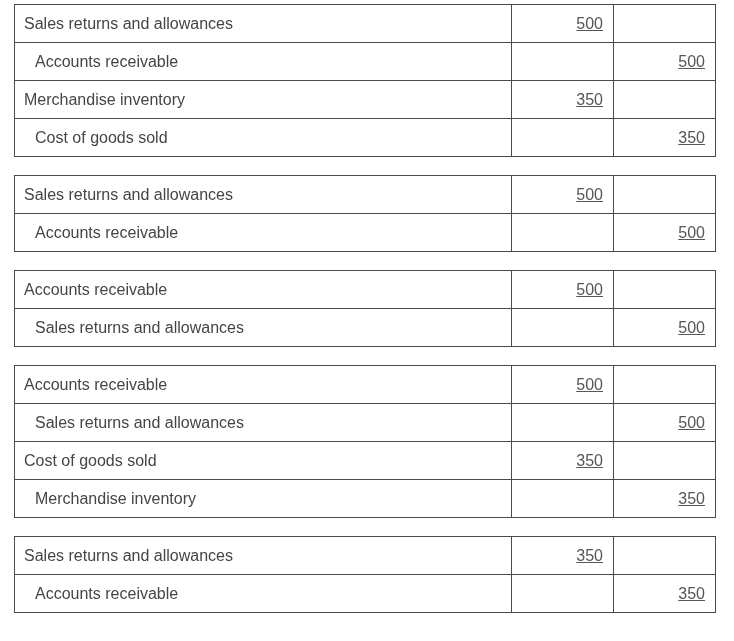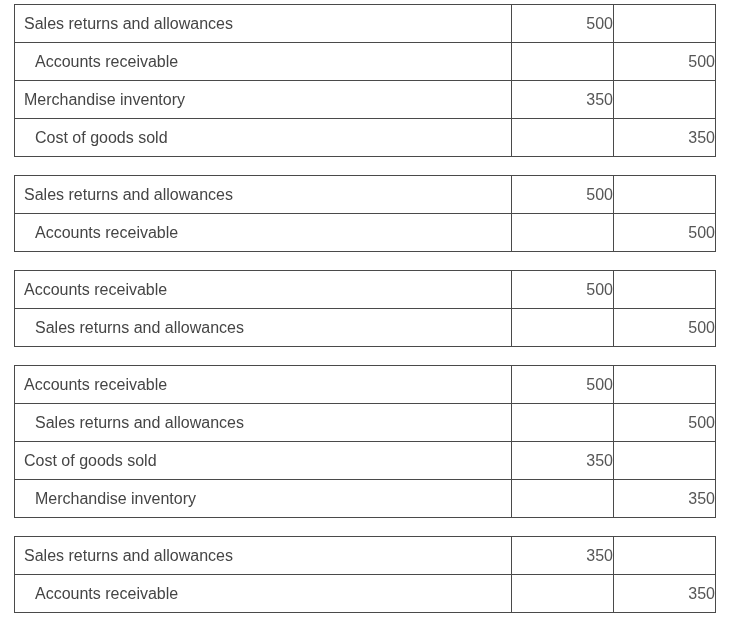--- a/index.html
+++ b/index.html
@@ -31,22 +31,24 @@
     width: 497px;
     padding-left: 9px;
     color: #454545;
     text-align: left;
   }
   td.account.indented {
     padding-left: 20px;
   }
   td.debit, td.credit {
     width: 102px;
+    padding-right: 10px;
     text-align: right;
     color: #565656;
+    text-decoration: underline;
   }
 </style>
 </head>
 <body>
 
 <div class="entries-wrap">
   <table class="journal">
     <tbody>
   <tr>
     <td class="account">Sales returns and allowances</td>

